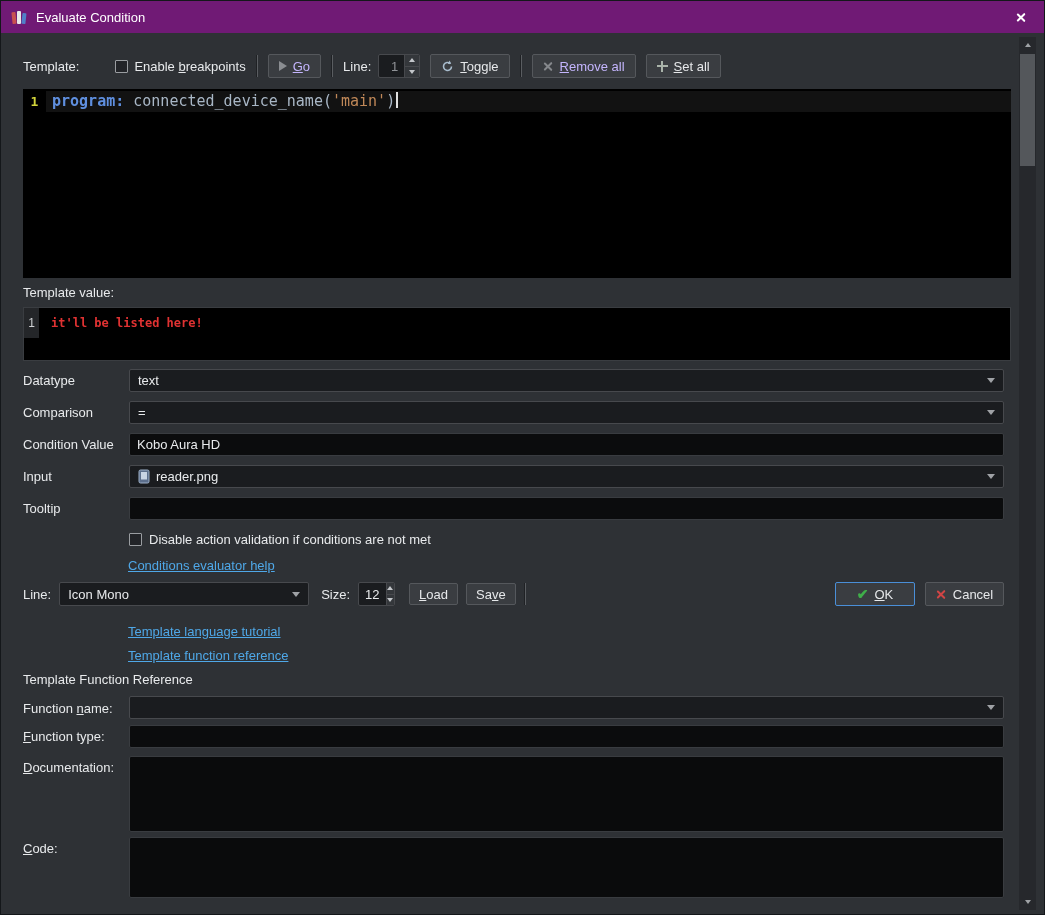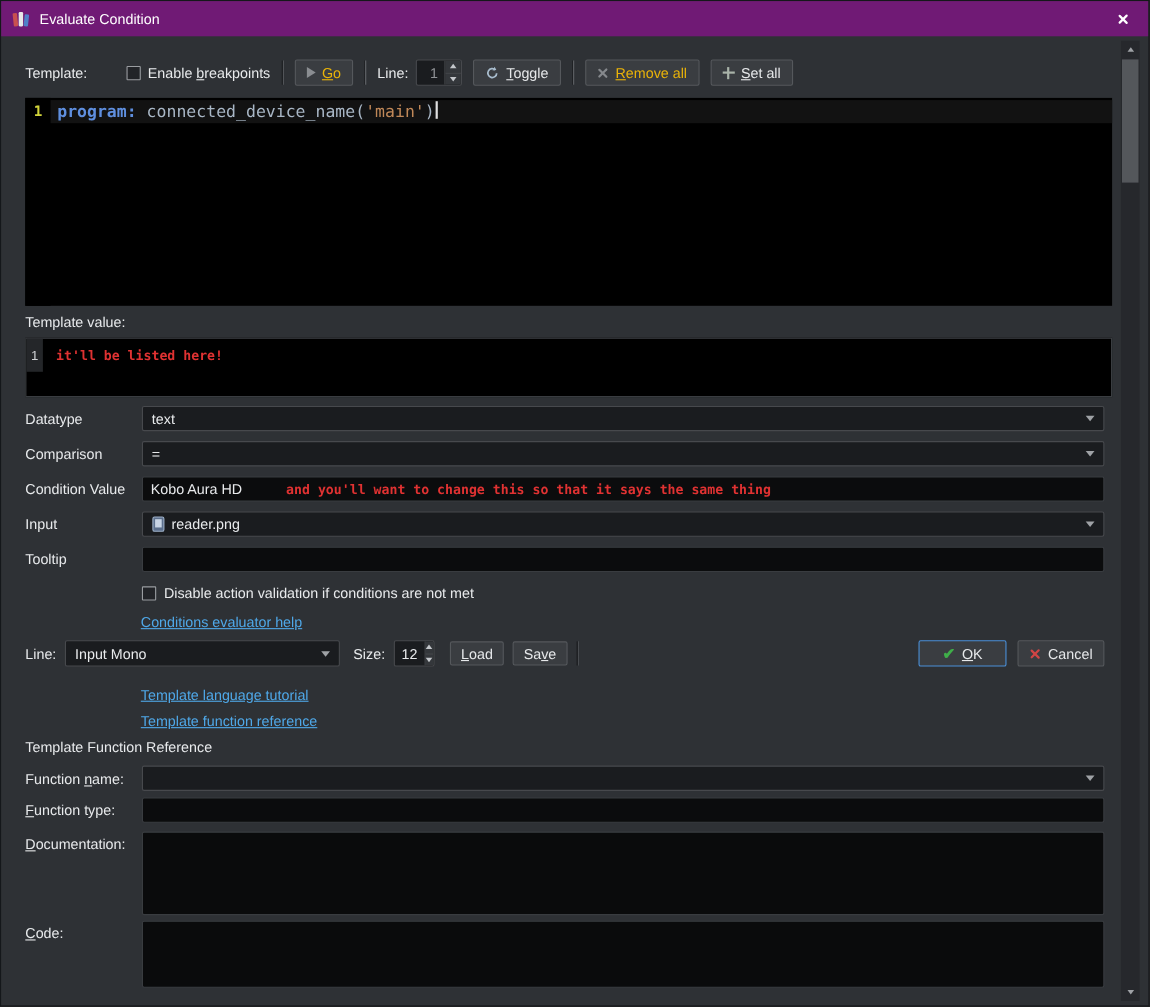--- a/index.html
+++ b/index.html
@@ -22,21 +22,21 @@
   
   .abs { position:absolute; }
   .hstack { display:flex; align-items:center; }
   .label { color:#e8eaec; font-size:13px; white-space:nowrap; }
   .btn {
     display:inline-flex; align-items:center; justify-content:center; gap:6px;
     height:24px; padding:0 10px; background:#3a3d41; border:1px solid #55585c;
     border-radius:2px; color:#e6e8ea; font-size:13px; white-space:nowrap; cursor:pointer;
   }
   .btn.small { height:22px; padding:0 9px; }
-  .btn.disabled { color:#eab308; }
+  .btn.disabled { color:#c4b5fd; }
   .btn.focused { border-color:#4a8fd8; }
   .sep { width:2px; height:22px; background:linear-gradient(90deg,#1f2124 50%,#5a5d61 50%); }
   .checkbox { width:13px; height:13px; border:1px solid #9a9da1; background:#222428; border-radius:1px; flex:none; cursor:pointer; }
   .combo {
     display:flex; align-items:center; height:23px; background:#1a1c1f;
     border:1px solid #47494d; border-radius:2px; padding:0 8px; gap:6px;
     color:#e8eaec; font-size:13px; cursor:pointer;
   }
   .combo .arrow {
     margin-left:auto; width:0; height:0; flex:none;
@@ -179,21 +179,20 @@
 
   <span class="label abs" style="left:22px; top:404px">Comparison</span>
   <div class="combo abs" style="left:128px; top:400px; width:875px">
     <span>=</span>
     <span class="arrow"></span>
   </div>
 
   <span class="label abs" style="left:22px; top:436px">Condition Value</span>
   <div class="field abs" style="left:128px; top:432px; width:875px">
     <span>Kobo Aura HD</span>
-    <span class="annotation mono" style="margin-left:40px">and you'll want to change this so that it says the same thing</span>
   </div>
 
   <span class="label abs" style="left:22px; top:468px">Input</span>
   <div class="combo abs" style="left:128px; top:464px; width:875px">
     <svg width="12" height="15" viewBox="0 0 12 15">
       <rect x="1" y="1" width="10" height="13" rx="1.5" fill="#5c6f8c" stroke="#9db0c8" stroke-width="1"></rect>
       <rect x="3" y="3" width="6" height="7.5" fill="#c8d4e4"></rect>
     </svg>
     <span>reader.png</span>
     <span class="arrow"></span>
@@ -207,21 +206,21 @@
   <div class="abs hstack" style="left:128px; top:531px; gap:7px">
     <span class="checkbox"></span>
     <span class="label">Disable action validation if conditions are not met</span>
   </div>
 
   <span class="link abs" style="left:127px; top:557px">Conditions evaluator help</span>
 
   <div class="abs hstack" style="left:22px; top:581px; height:24px; gap:8px">
     <span class="label">Line:</span>
     <div class="combo" style="width:250px; height:24px">
-      <span>Input Mono</span>
+      <span>Icon Mono</span>
       <span class="arrow"></span>
     </div>
     <span class="label" style="margin-left:4px">Size:</span>
     <span class="spin" style="width:37px">
       <span class="val">12</span>
       <span class="arrows">
         <div>
             <span class="tri-up"></span>
           </div>
         <div>

